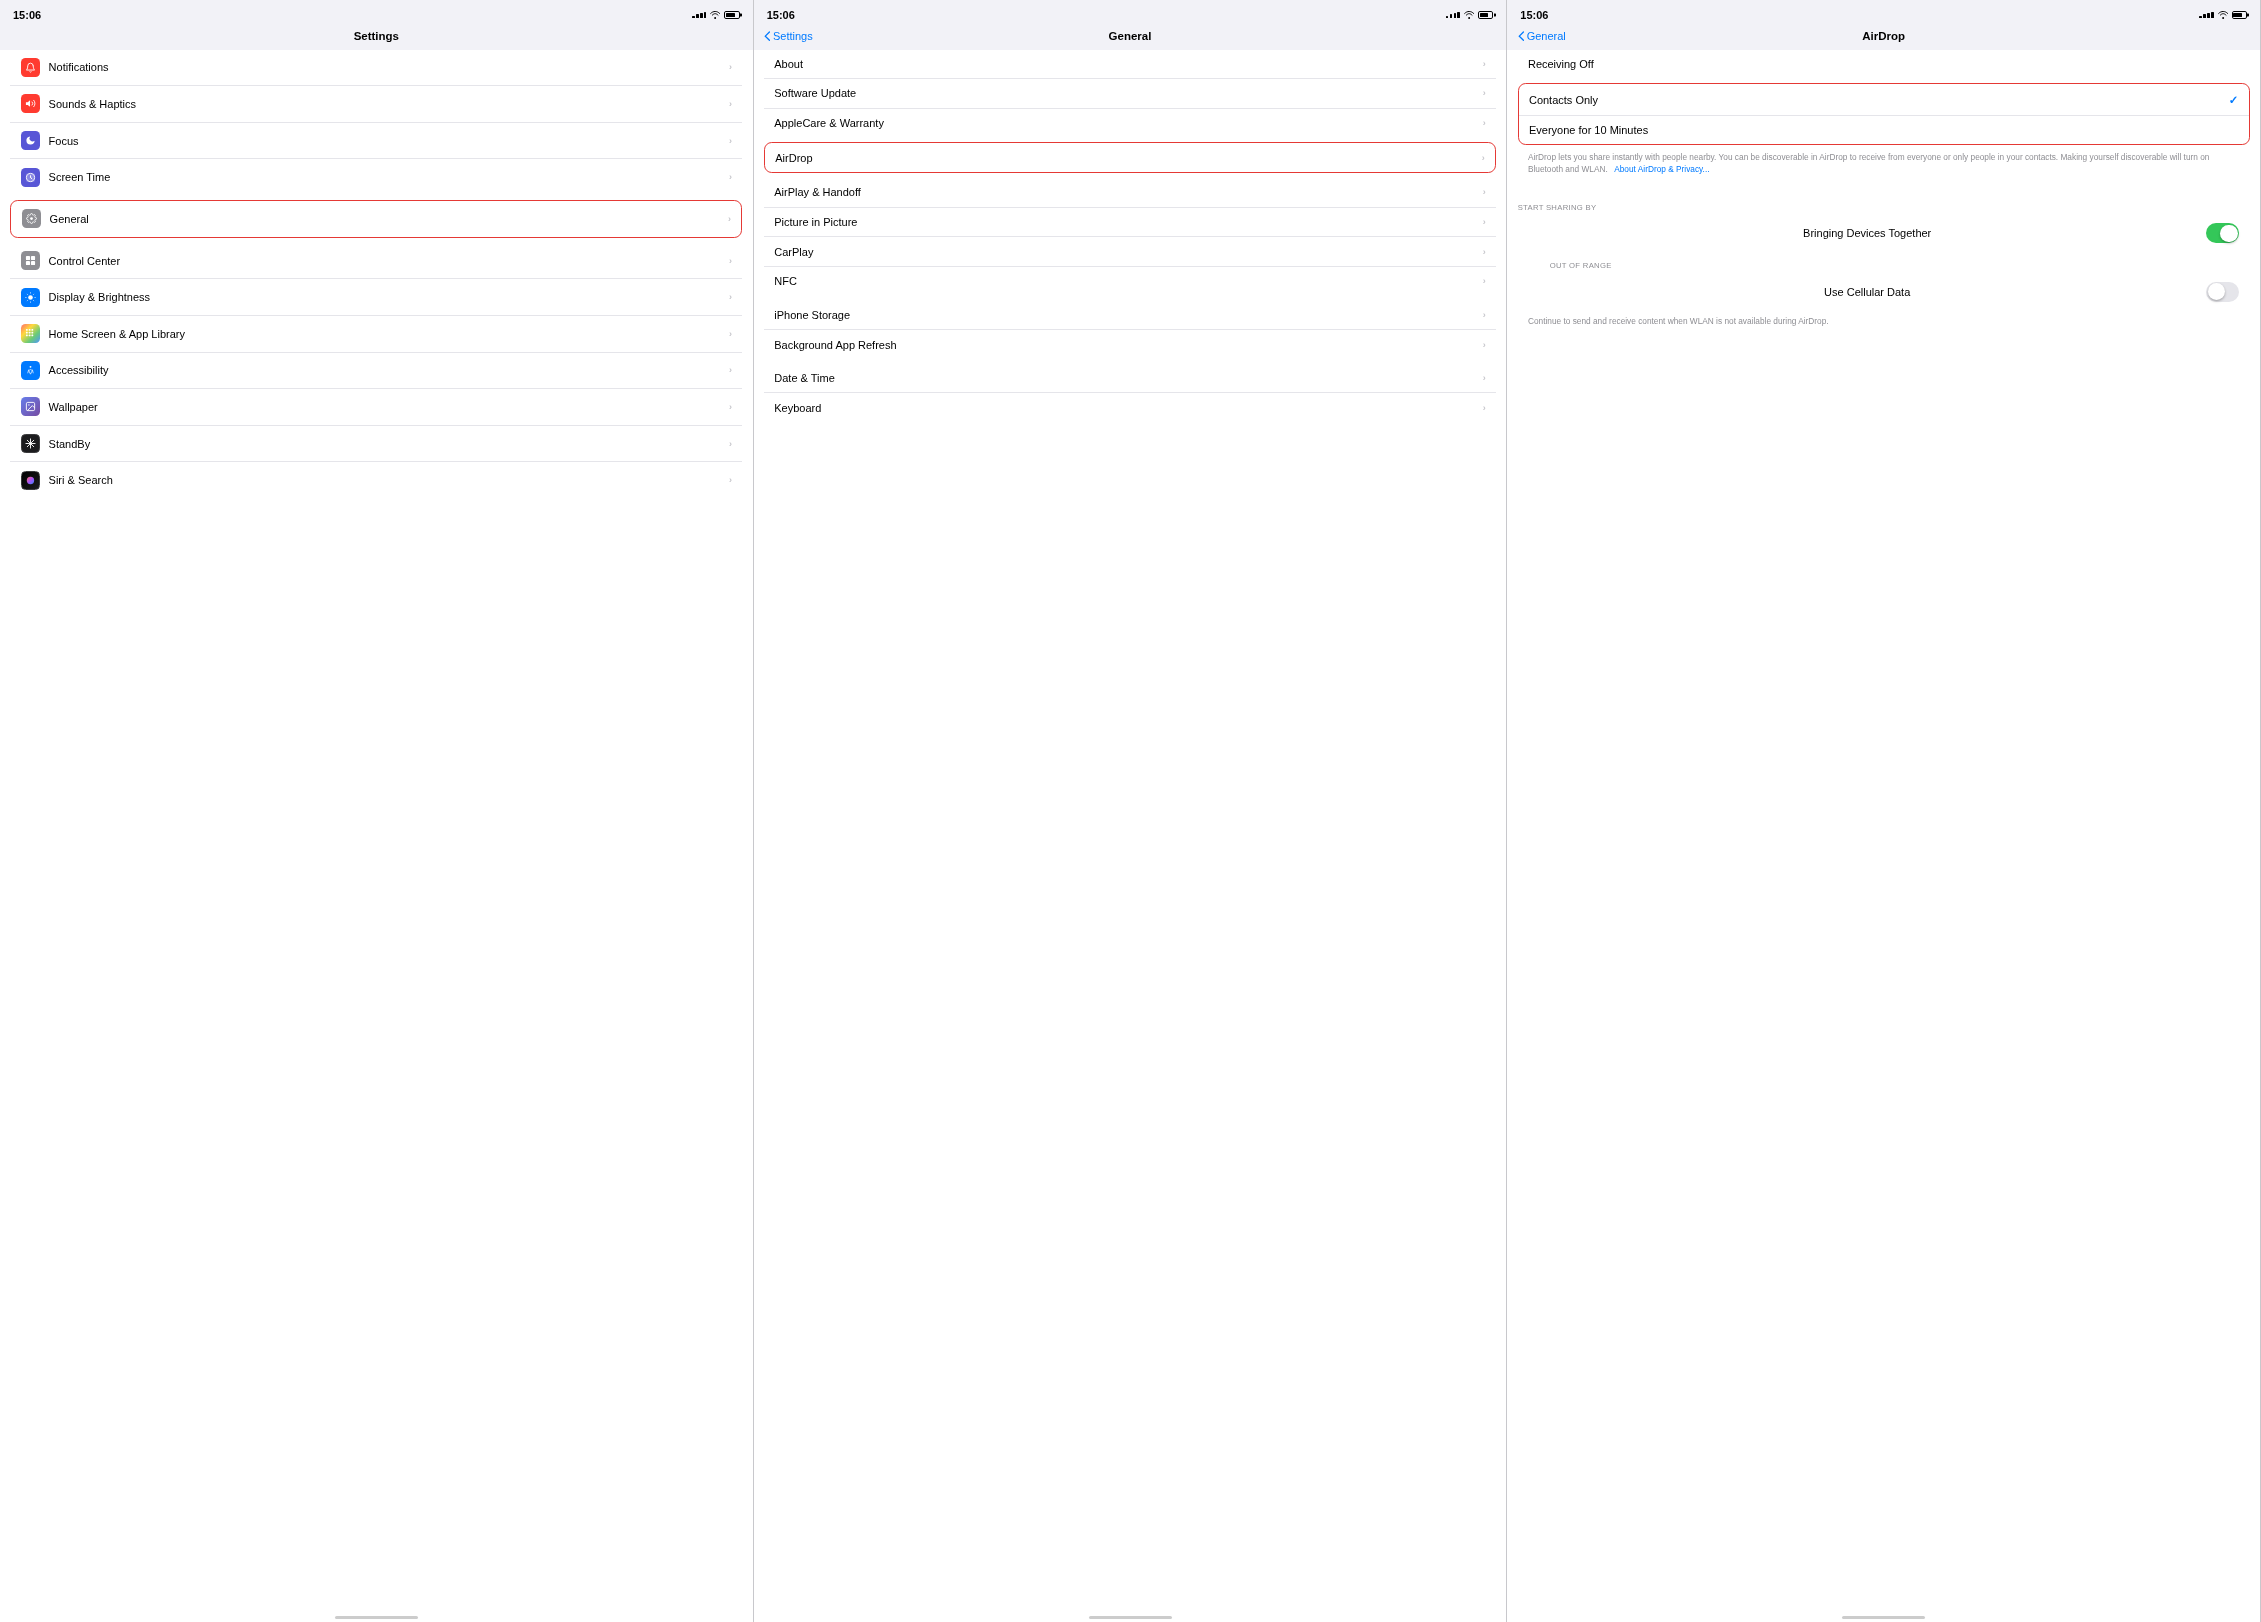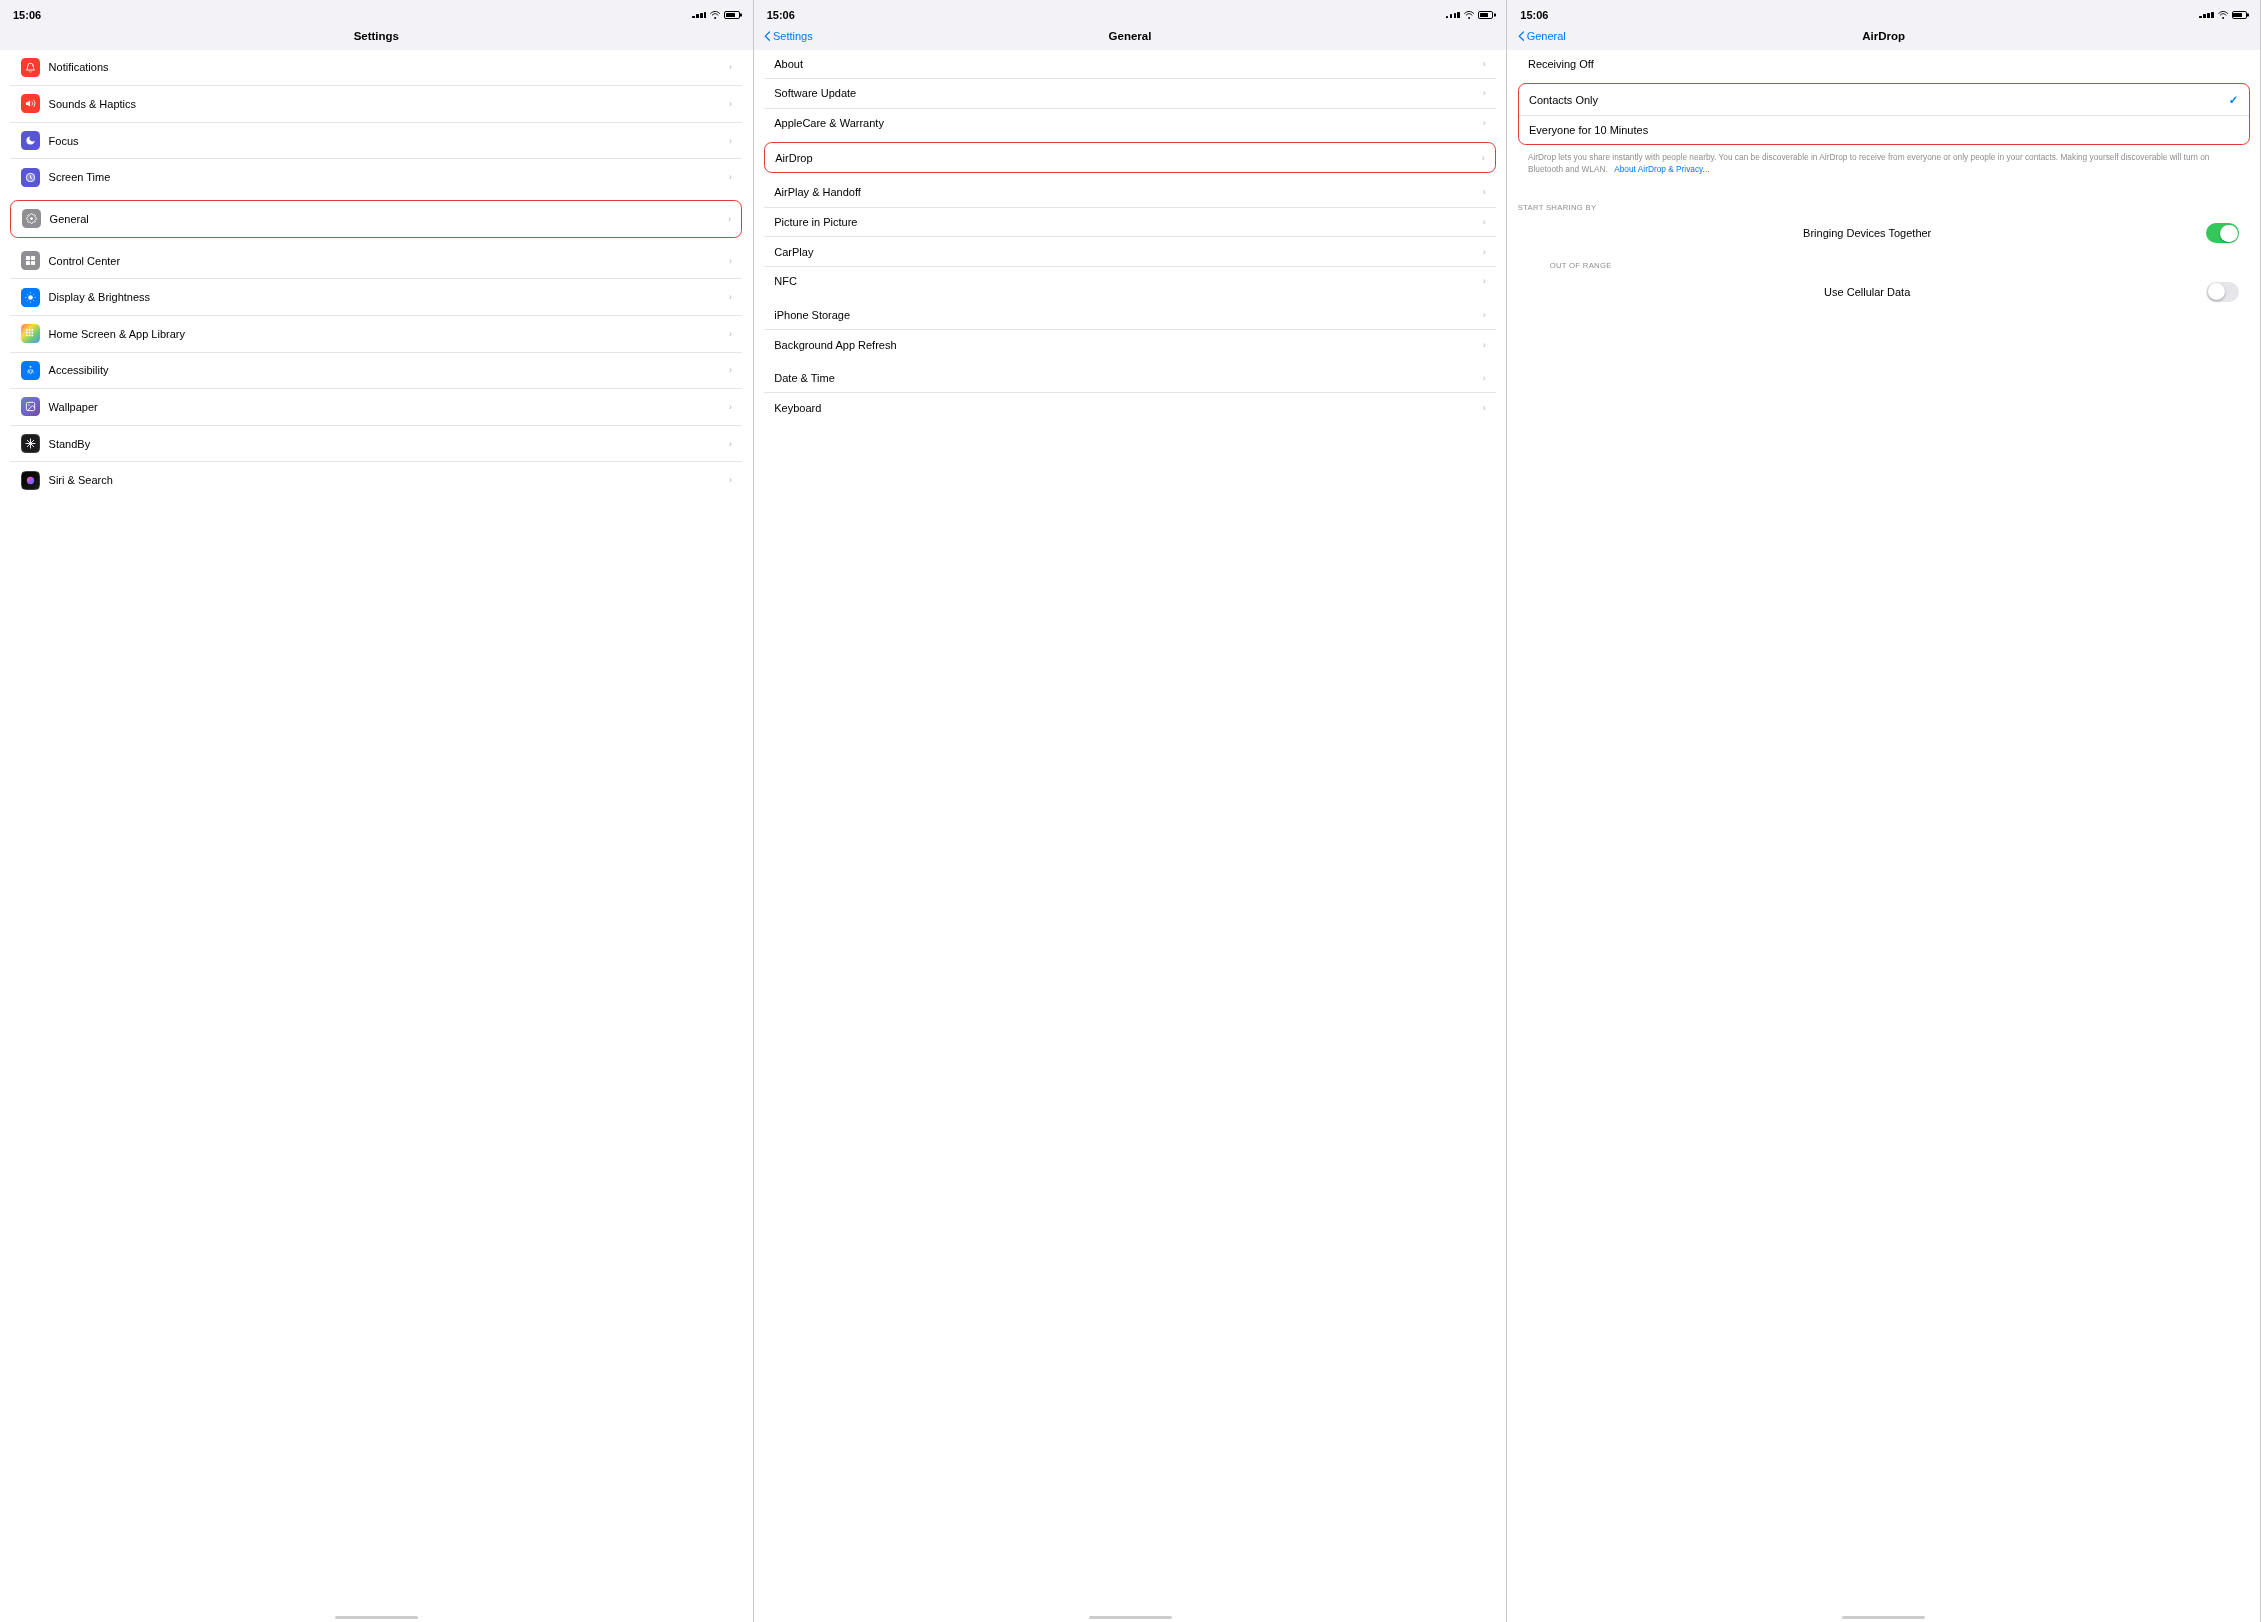--- a/index.html
+++ b/index.html
@@ -656,20 +656,21 @@
 
     <div class="settings-list" style="margin-bottom:2.6px;">
       <div class="bringing-toggle-row">
         <span class="bringing-label">Use Cellular Data</span>
         <div class="toggle">
           <div class="toggle-thumb"></div>
         </div>
       </div>
     </div>
 
+    <div class="airdrop-desc" style="padding-top:2.6px;">Continue to send and receive content when WLAN is not available during AirDrop.</div>
 
   </div>
 
   <div class="home-indicator">
     <div class="home-bar"></div>
   </div>
 </div>
 
 
 </body></html>

